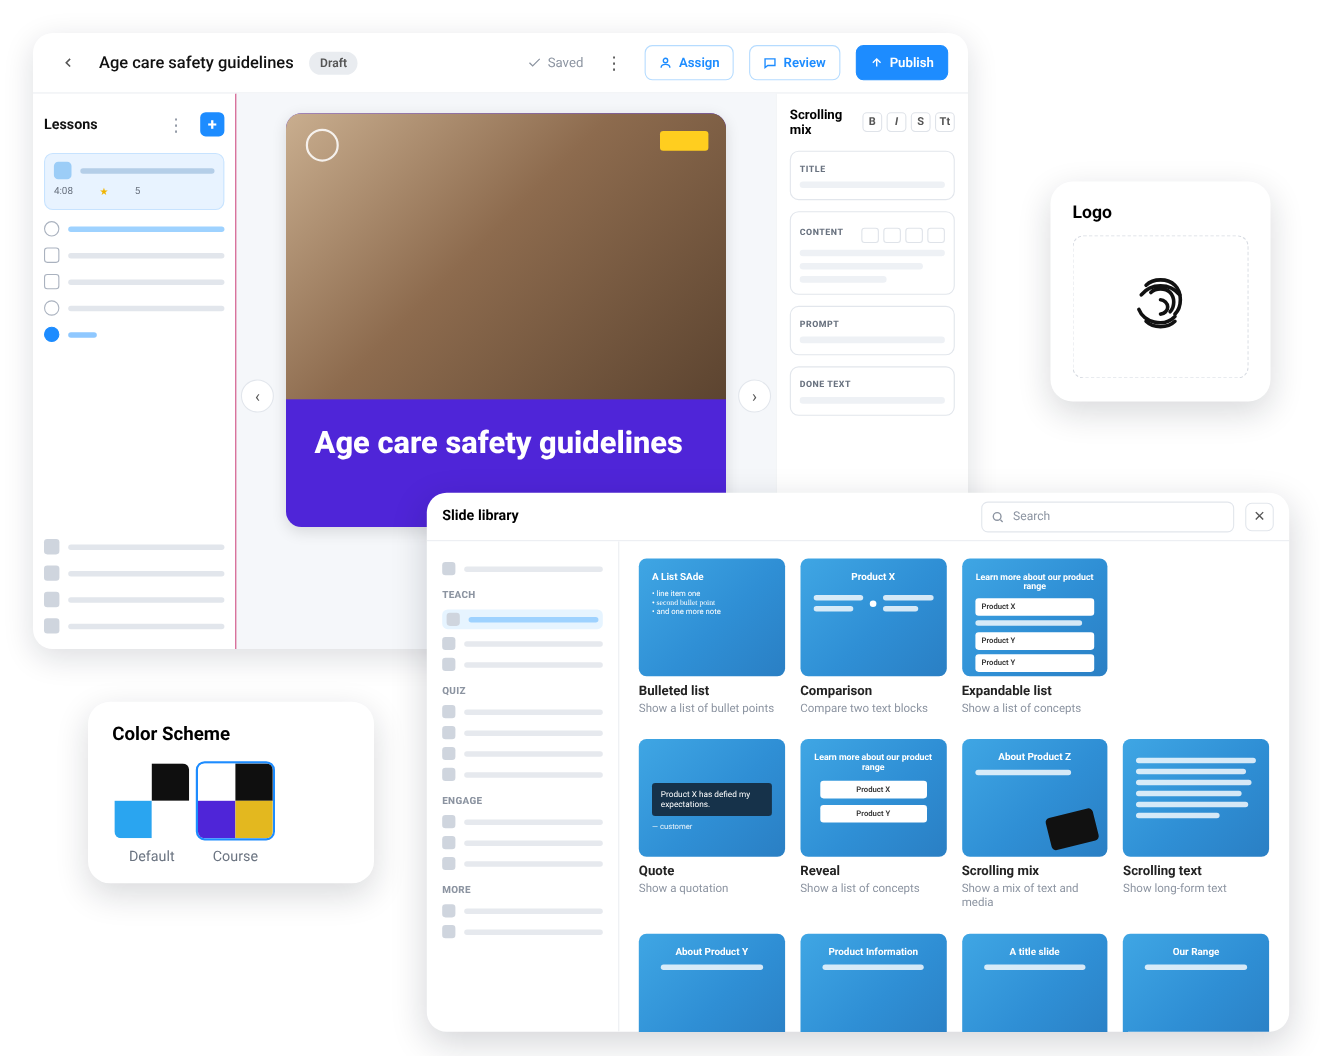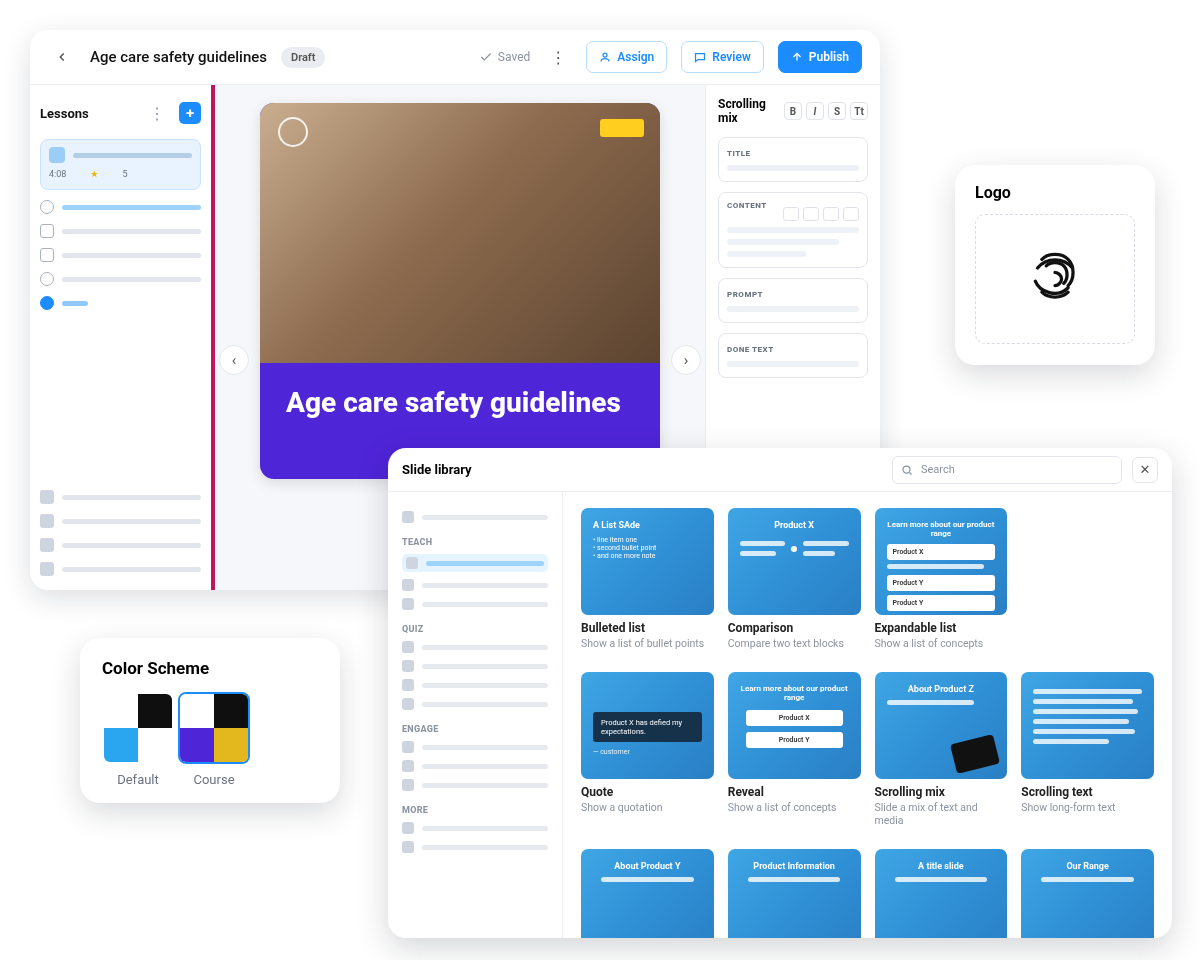--- a/index.html
+++ b/index.html
@@ -20,21 +20,21 @@
   .badge-draft { background: #e9ecf0; color: #555; font-size: 11px; font-weight: 600; padding: 4px 10px; border-radius: 12px; }
   .spacer { flex: 1; }
   .saved { color: #8c94a1; font-size: 12px; display: flex; align-items: center; gap: 5px; }
   .pill-btn { height: 32px; padding: 0 12px; border-radius: 7px; font-size: 12px; font-weight: 600; display: inline-flex; align-items: center; gap: 6px; cursor: pointer; }
   .pill-outline-blue { background: #fff; color: #1d8cff; border: 1.5px solid #b6dcff; }
   .pill-solid-blue  { background: #1d8cff; color: #fff; border: 1.5px solid #1d8cff; }
 
   .editor-body { flex: 1; display: grid; grid-template-columns: 185px 1fr 175px; overflow: hidden; }
 
   
-  .lessons { border-right: 4px solid #be185d; padding: 14px 10px; display: flex; flex-direction: column; }
+  .lessons { border-right: 1px solid #be185d; padding: 14px 10px; display: flex; flex-direction: column; }
   .lessons-head { display: flex; align-items: center; gap: 8px; }
   .lessons-head h4 { font-size: 13px; font-weight: 700; color: #111; }
   .btn-sq { width: 22px; height: 22px; background: #1d8cff; color: #fff; border-radius: 5px; display:flex;align-items:center;justify-content:center; font-size:15px; font-weight:700; }
   .lesson-card { margin-top: 12px; background: #e8f3ff; border: 1px solid #c7e3ff; border-radius: 8px; padding: 7px 8px 10px 8px; }
   .lesson-card .meta { display: flex; gap: 24px; font-size: 9px; color: #6a7380; margin-top: 6px; }
   .ghost-line { height: 5px; background: #cddff2; border-radius: 3px; }
   .ghost-line.dark { background:#b4cee8; }
   .tree { margin-top: 10px; display: flex; flex-direction: column; gap: 10px; }
   .tree-row { display:flex; align-items:center; gap:8px; }
   .tree-row .dot { width:14px;height:14px;border:1.5px solid #aab2bf;border-radius:50%; }
@@ -235,21 +235,21 @@
           <span style="font-style:italic;">I</span>
           <span>S</span>
           <span>Tt</span>
         </span>
       </div>
       <div class="field">
         <label>TITLE</label>
         <div class="gh"></div>
       </div>
       <div class="field">
-        <div style="display:flex;">
+        <div style="display:flex;align-items:center;">
           <label>CONTENT</label>
           <span class="toolbar" style="margin-left:auto;">
             <span></span>
             <span></span>
             <span></span>
             <span></span>
           </span>
         </div>
         <div class="gh"></div>
           <div class="gh" style="width:85%;"></div>
@@ -375,21 +375,21 @@
           <span class="ic"></span>
           <span class="ln"></span>
         </div>
       </div>
     <div class="lib-grid" id="libgrid">
         <div class="row4">
           <div>
             <div class="thumb">
               <div class="tt">A List SAde</div>
               <div style="font-size:7px;">• line item one</div>
-              <div style="font-size:7px;">• second bullet point</div>
+              <div style="font-size:7px;font-family:Liberation Serif, serif;">• second bullet point</div>
               <div style="font-size:7px;">• and one more note</div>
             </div>
             <div class="cap">
               <div class="t">Bulleted list</div>
               <div class="s">Show a list of bullet points</div>
             </div>
           </div>
           <div>
             <div class="thumb">
               <div class="tt" style="text-align:center;">Product X</div>
@@ -447,21 +447,21 @@
             </div>
           </div>
           <div>
             <div class="thumb">
               <div class="tt" style="text-align:center;">About Product Z</div>
               <div class="ghw" style="width:80%"></div>
               <div style="position:absolute;right:10px;bottom:10px;width:44px;height:30px;background:#111;border-radius:4px;transform:rotate(-14deg);"></div>
             </div>
             <div class="cap">
               <div class="t">Scrolling mix</div>
-              <div class="s">Slide a mix of text and media</div>
+              <div class="s">Show a mix of text and media</div>
             </div>
           </div>
           <div>
             <div class="thumb">
               <div class="ghw"></div>
               <div class="ghw" style="width:92%"></div>
               <div class="ghw" style="width:96%"></div>
               <div class="ghw" style="width:88%"></div>
               <div class="ghw" style="width:94%"></div>
               <div class="ghw" style="width:70%"></div>

